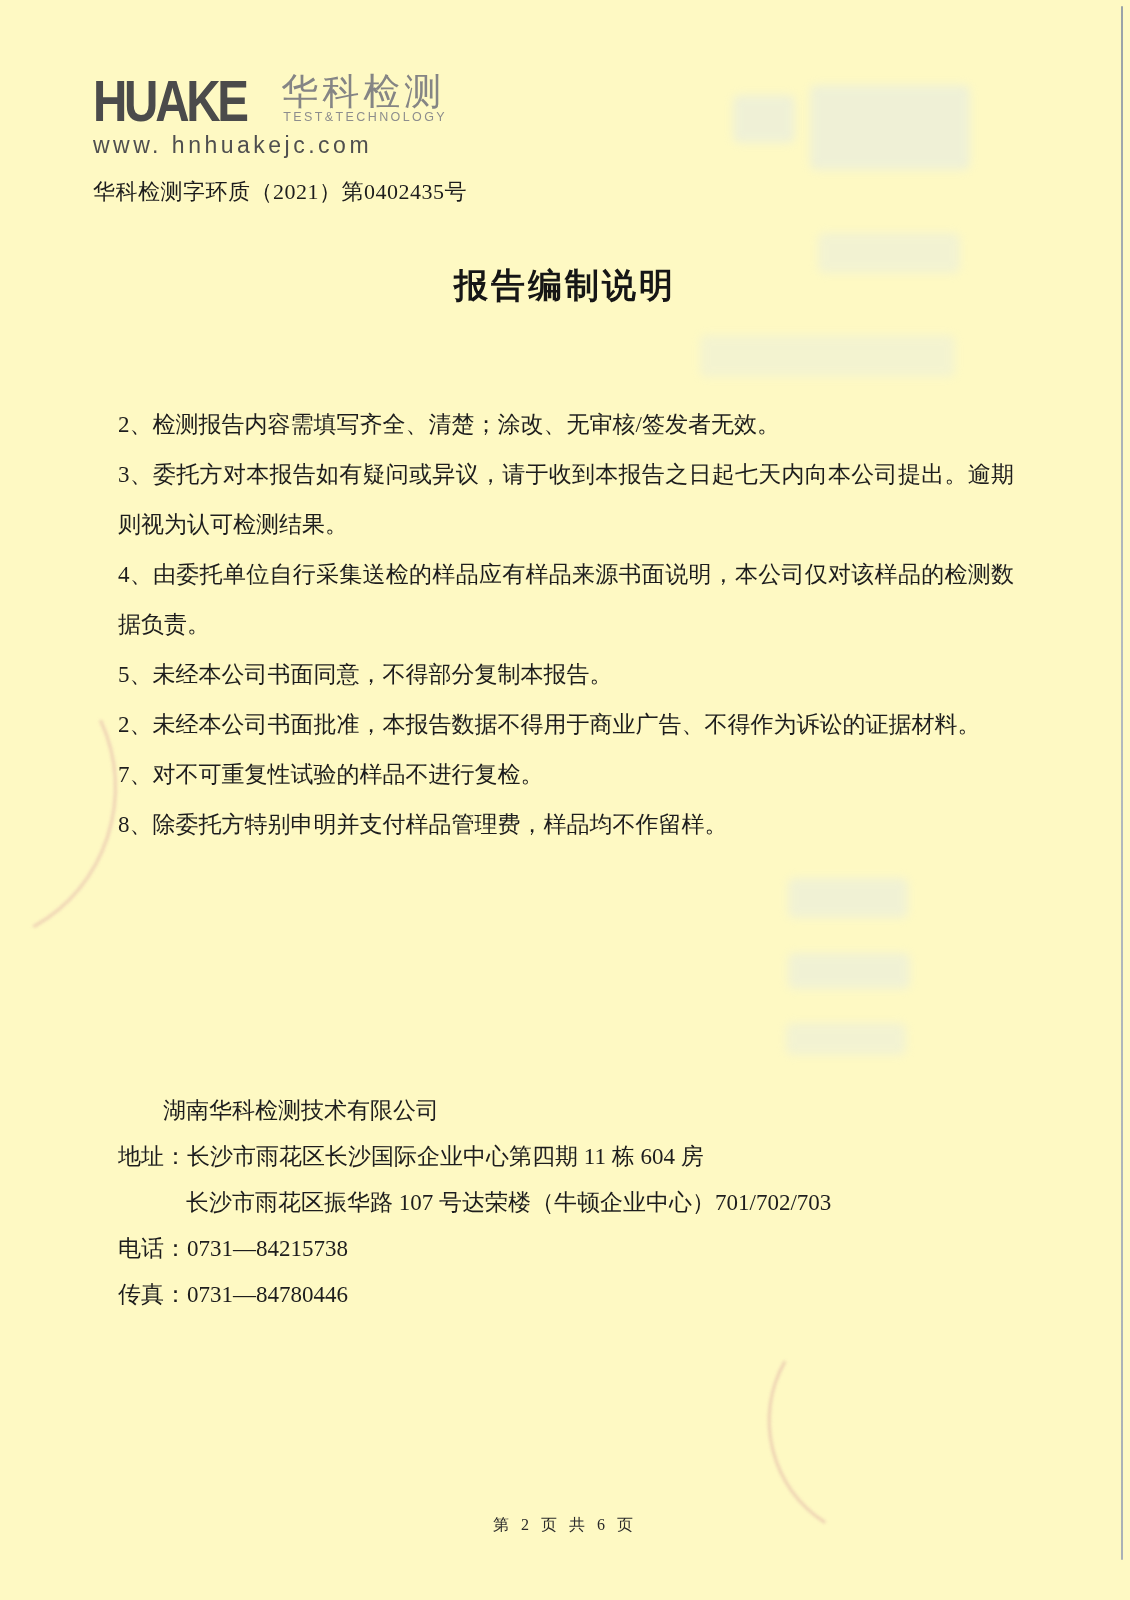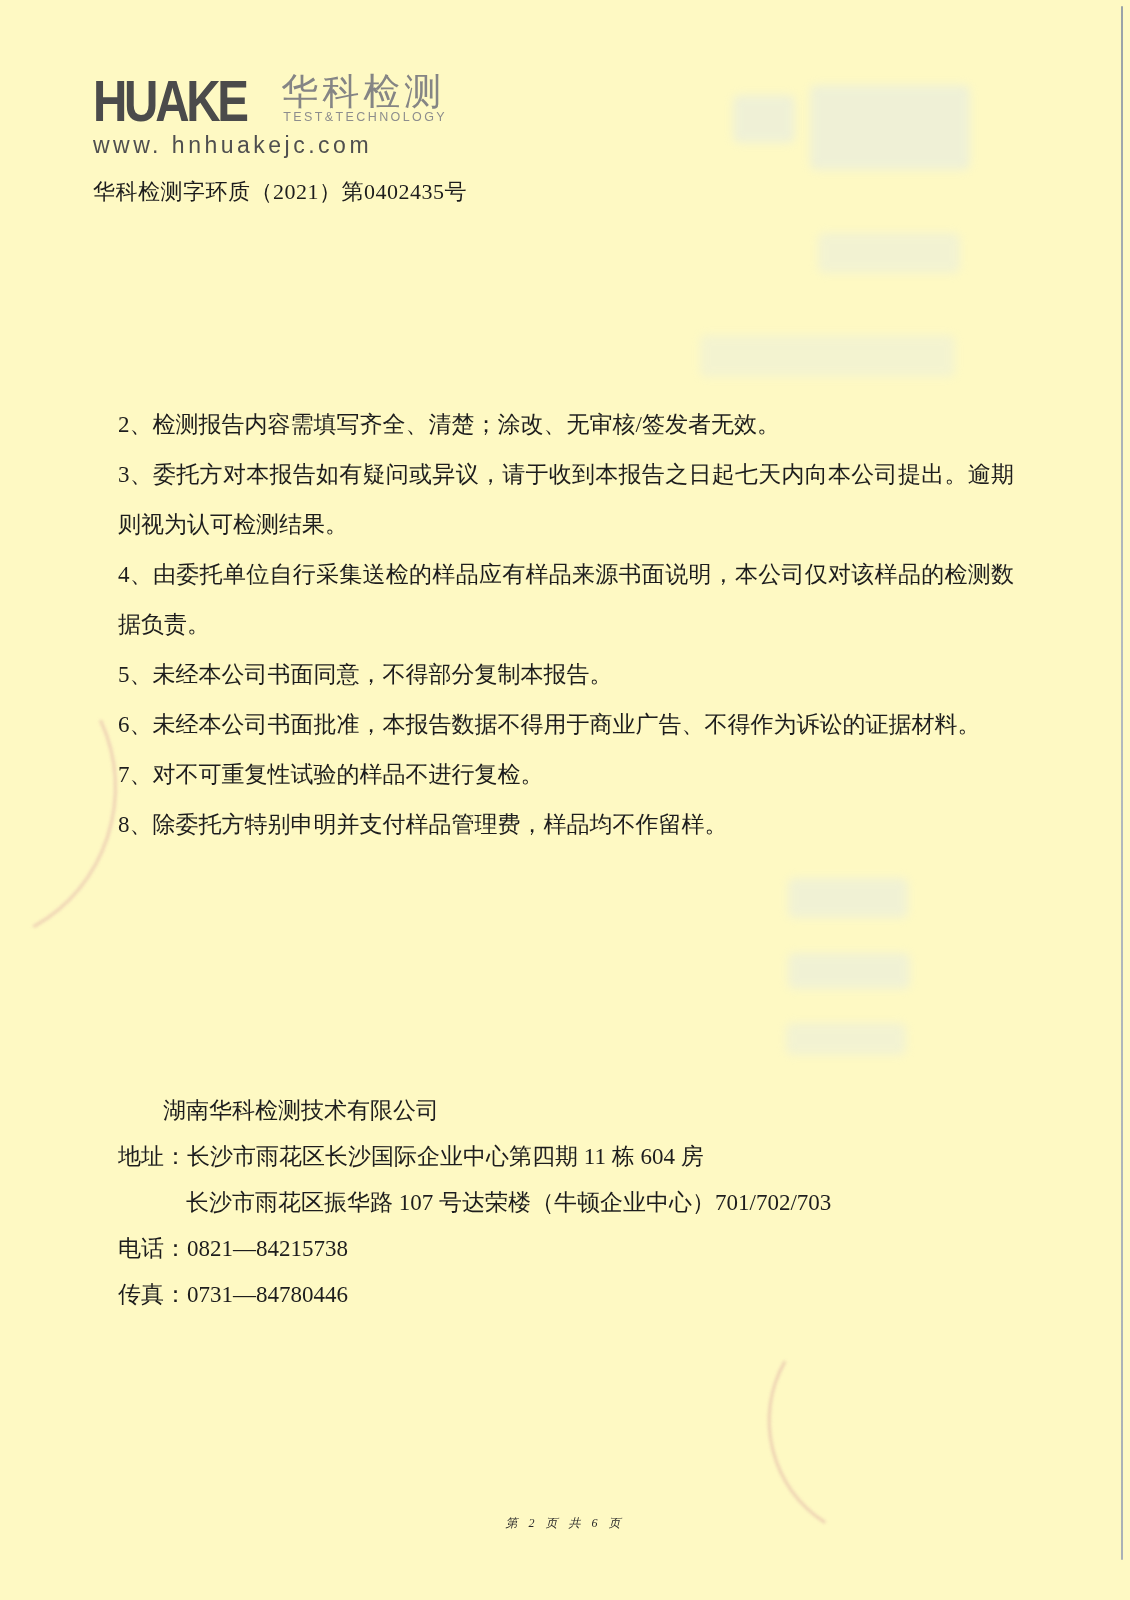--- a/index.html
+++ b/index.html
@@ -80,21 +80,21 @@
   
   .company{
     position:absolute;left:118px;top:1088px;width:900px;
     font-size:23px;line-height:46px;color:#1d1d1d;
   }
   .company .name{padding-left:45px;font-family:Liberation Serif, serif;}
   .company .addr2{padding-left:68px;}
   
   .footer{
     position:absolute;left:0;right:0;top:1515px;
-    text-align:center;font-size:12px;letter-spacing:4px;color:#2a2a2a;font-style:italic;
+    text-align:center;font-size:16px;letter-spacing:4px;color:#2a2a2a;
   }
 </style>
 </head>
 <body>
 
 <div class="page">
 
   <div class="bleed b1"></div>
   <div class="bleed b2"></div>
   <div class="bleed b3"></div>
@@ -111,34 +111,35 @@
       <div class="logo-en">HUAKE</div>
       <div class="logo-cn-col">
         <div class="logo-cn">华科检测</div>
         <div class="logo-sub">TEST&amp;TECHNOLOGY</div>
       </div>
     </div>
     <div class="website">www. hnhuakejc.com</div>
     <div class="doc-number">华科检测字环质（2021）第0402435号</div>
   </div>
 
+  <div class="title">报告编制说明</div>
 
   <div class="notes">
     <p>2、检测报告内容需填写齐全、清楚；涂改、无审核/签发者无效。</p>
     <p>3、委托方对本报告如有疑问或异议，请于收到本报告之日起七天内向本公司提出。逾期则视为认可检测结果。</p>
     <p>4、由委托单位自行采集送检的样品应有样品来源书面说明，本公司仅对该样品的检测数据负责。</p>
     <p>5、未经本公司书面同意，不得部分复制本报告。</p>
-    <p>6、未经本公司书面批准，本报告数据不得用于商业广告、不得作为诉讼的证据材料。</p>
+    <p>2、未经本公司书面批准，本报告数据不得用于商业广告、不得作为诉讼的证据材料。</p>
     <p>7、对不可重复性试验的样品不进行复检。</p>
     <p>8、除委托方特别申明并支付样品管理费，样品均不作留样。</p>
   </div>
 
   <div class="company">
     <div class="name">湖南华科检测技术有限公司</div>
     <div>地址：长沙市雨花区长沙国际企业中心第四期 11 栋 604 房</div>
     <div class="addr2">长沙市雨花区振华路 107 号达荣楼（牛顿企业中心）701/702/703</div>
-    <div>电话：0821—84215738</div>
+    <div>电话：0731—84215738</div>
     <div>传真：0731—84780446</div>
   </div>
 
   <div class="footer">第 2 页 共 6 页</div>
 
 </div>
 
 </body></html>

